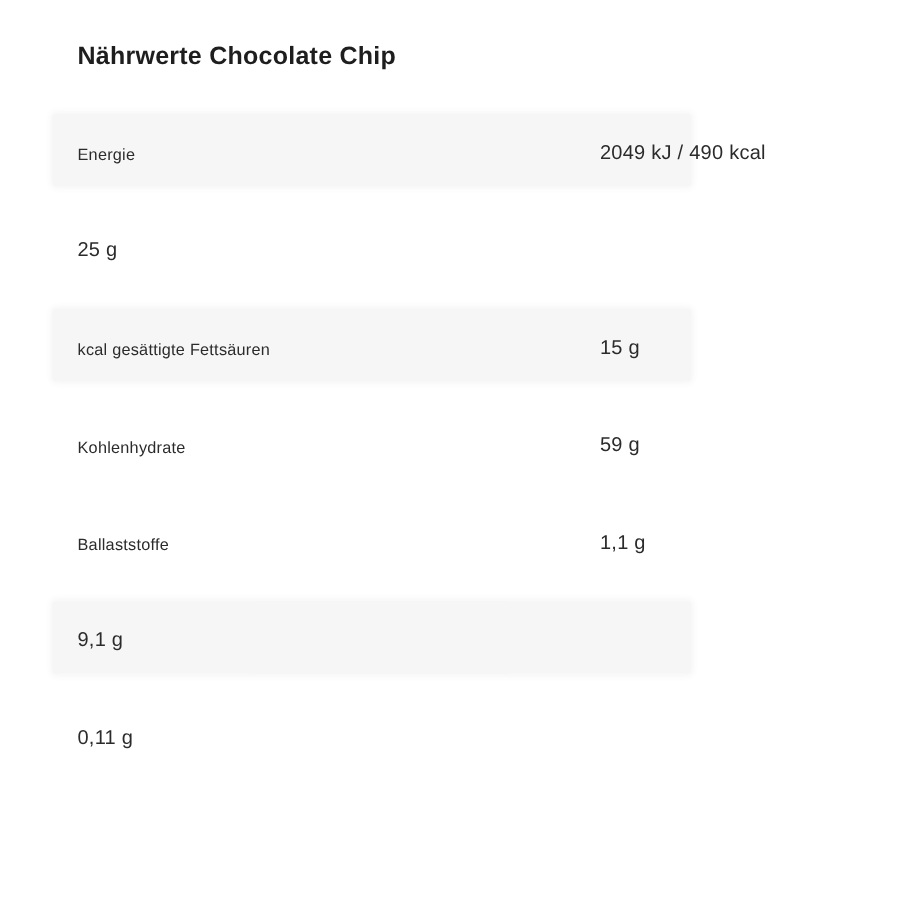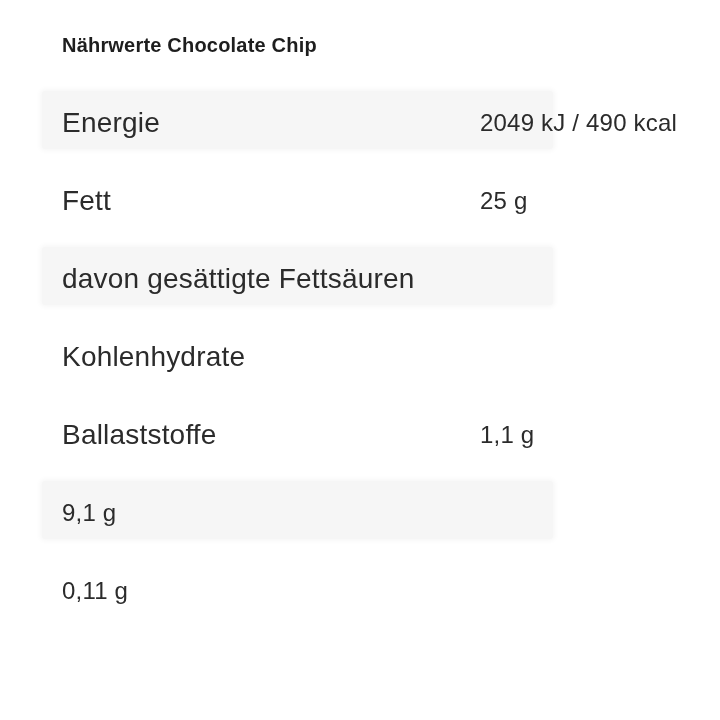--- a/index.html
+++ b/index.html
@@ -17,30 +17,30 @@
   .row {
     position: relative;
     height: 78px;
     display: flex;
     align-items: center;
     padding-left: 62px;
     padding-right: 62px;
   }
   .row .label {
     flex: 0 0 418px;
-    font-size: 28px;
+    font-size: 13px;
     color: #2b2b2b;
     letter-spacing: 0.2px;
     white-space: nowrap;
     position: relative;
     z-index: 1;
   }
   .row .value {
     flex: 1;
-    font-size: 24px;
+    font-size: 16px;
     color: #2b2b2b;
     letter-spacing: 0.2px;
     white-space: nowrap;
     position: relative;
     z-index: 1;
   }
   .row.header .label,
   .row.header .value {
     font-weight: 700;
     font-size: 20px;
@@ -66,30 +66,31 @@
   <div class="row header">
     <div class="label">Nährwerte Chocolate Chip</div>
   </div>
   <div>
   <div class="row striped">
     <div class="label">Energie</div>
     <div class="value">2049 kJ / 490 kcal</div>
   </div>
 
   <div class="row">
-    <div class="label">Fett</div>
     <div class="value">25 g</div>
   </div>
 
   <div class="row striped">
-    <div class="label">davon gesättigte Fettsäuren</div>
+    <div class="label">kcal gesättigte Fettsäuren</div>
+    <div class="value">15 g</div>
   </div>
 
   <div class="row">
     <div class="label">Kohlenhydrate</div>
+    <div class="value">59 g</div>
   </div>
 
 
   <div class="row">
     <div class="label">Ballaststoffe</div>
     <div class="value">1,1 g</div>
   </div>
 
   <div class="row striped">
     <div class="value">9,1 g</div>

